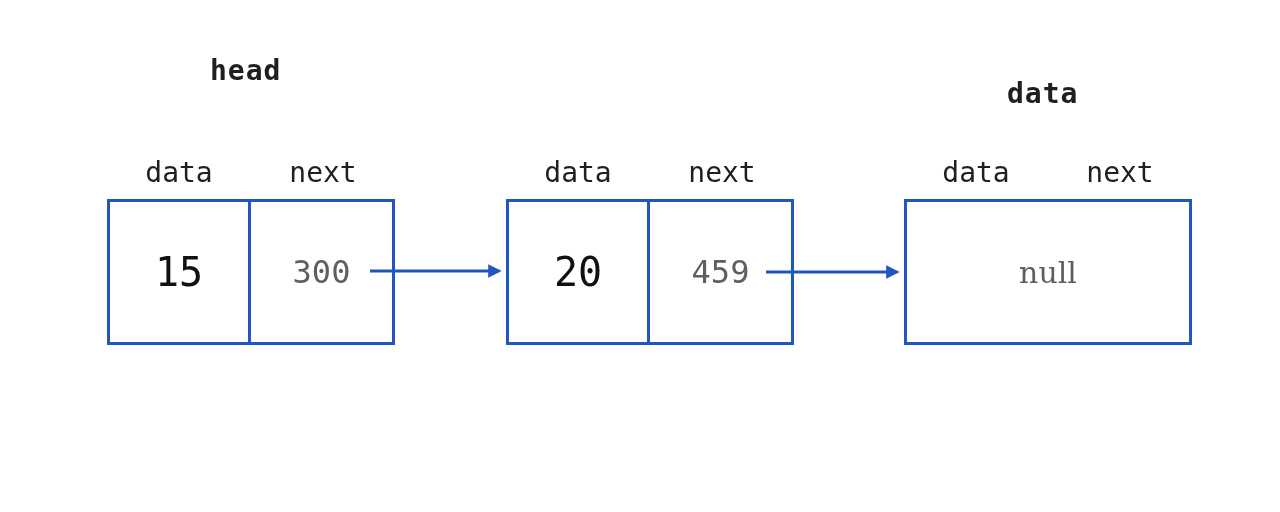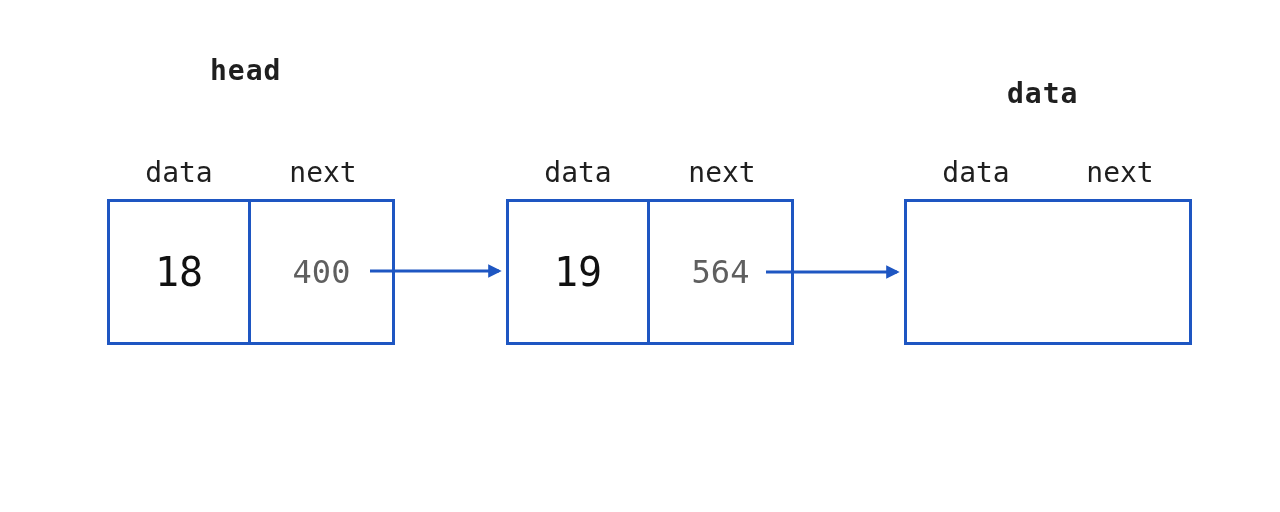--- a/index.html
+++ b/index.html
@@ -95,49 +95,52 @@
 
   <div class="pointer-label tail">data</div>
 
   <div class="node n1">
     <div class="field-labels">
       <div class="col">data</div>
       <div class="col">next</div>
     </div>
     <div class="node-box">
       <div class="cell data-cell">
-        <span class="data-value">18</span>
+        <span class="data-value">15</span>
       </div>
       <div class="cell next-cell">
-        <span class="next-value">400</span>
+        <span class="next-value">300</span>
       </div>
     </div>
   </div>
 
   <div class="node n2">
     <div class="field-labels">
       <div class="col">data</div>
       <div class="col">next</div>
     </div>
     <div class="node-box">
       <div class="cell data-cell">
-        <span class="data-value">19</span>
+        <span class="data-value">20</span>
       </div>
       <div class="cell next-cell">
-        <span class="next-value">564</span>
+        <span class="next-value">459</span>
       </div>
     </div>
   </div>
 
   <div class="node n3">
     <div class="field-labels">
       <div class="col">data</div>
       <div class="col">next</div>
     </div>
     <div class="node-box">
+      <div class="cell next-cell">
+        <span class="next-value null-style">null</span>
+      </div>
     </div>
   </div>
 
   <svg class="arrow-layer" width="1280" height="512" viewBox="0 0 1280 512" xmlns="http://www.w3.org/2000/svg">
     <defs>
       <marker id="arrowhead" viewBox="0 0 10 10" refX="8" refY="5" markerWidth="4.5" markerHeight="4.5" orient="auto-start-reverse">
         <path d="M 0 0 L 10 5 L 0 10 z" fill="currentColor"></path>
       </marker>
     </defs>
     <line x1="370" y1="271" x2="499" y2="271" stroke="currentColor" stroke-width="3" marker-end="url(#arrowhead)"></line>

